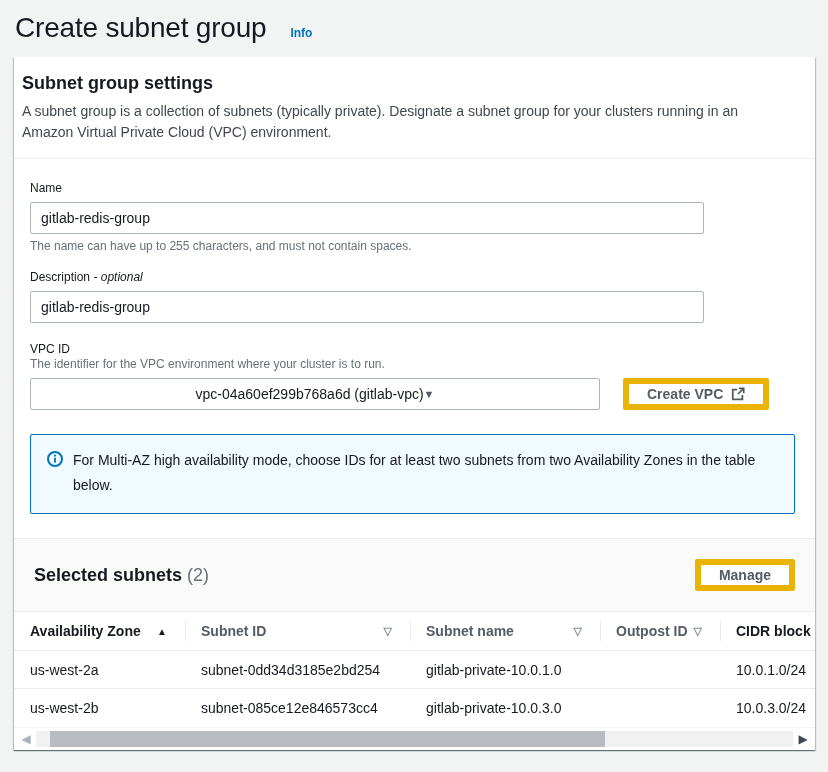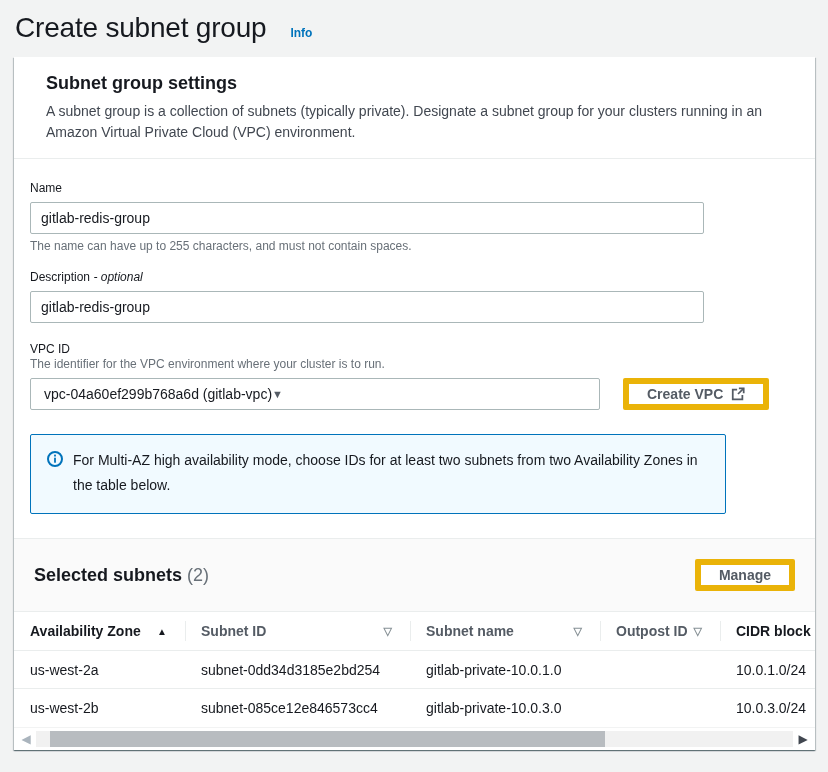--- a/index.html
+++ b/index.html
@@ -16,21 +16,21 @@
   .page-title { display: inline; font-size: 28px; font-weight: 400; color: #16191f; letter-spacing: -0.2px; }
   .info-link { font-size: 12px; font-weight: bold; color: #0073bb; margin-left: 20px; text-decoration: none; cursor: pointer; }
 
   
   .card {
     margin-left: 14px;
     width: 801px;
     background: #ffffff;
     box-shadow: 0 1px 1px 0 rgba(0,28,36,.4), 1px 1px 1px 0 rgba(0,28,36,.18), -1px 1px 1px 0 rgba(0,28,36,.18);
   }
-  .card-header { padding: 16px 20px 15px 32px; border-bottom: 1px solid #eaeded; }
+  .card-header { padding: 16px 20px 15px 8px; border-bottom: 1px solid #eaeded; }
   .card-title { font-size: 18px; font-weight: bold; margin-bottom: 7px; }
   .card-desc { font-size: 14px; color: #414750; line-height: 21px; max-width: 770px; }
 
   
   .form-body { padding: 22px 20px 24px 16px; }
   .field-group { margin-bottom: 17px; }
   .field-label { display: block; font-size: 12px; color: #16191f; margin-bottom: 7px; }
   .optional { font-style: italic; }
   .field-help { font-size: 12px; color: #687078; margin-top: 5px; }
   .field-help-above { font-size: 12px; color: #687078; margin: -2px 0 7px 0; }
@@ -38,21 +38,21 @@
     width: 674px; height: 32px;
     border: 1px solid #aab7b8; border-radius: 2px;
     padding: 4px 10px; font-size: 14px; color: #16191f;
     font-family: "Liberation Sans", sans-serif;
     background: #fff;
   }
   .vpc-row { display: flex; align-items: center; gap: 23px; }
   .select-box {
     width: 570px; height: 32px;
     border: 1px solid #aab7b8; border-radius: 2px;
-    background: #fff; display: flex; align-items: center; justify-content: flex-start;
+    background: #fff; display: flex; align-items: center; justify-content: center;
     padding: 0 13px; cursor: pointer;
   }
   .select-value { font-size: 14px; color: #16191f; }
   .select-caret { font-size: 11px; color: #545b64; }
   .btn {
     height: 32px; background: #fff;
     border: 6px solid #eab308; border-radius: 2px;
     color: #545b64; font-weight: bold; font-size: 14px;
     font-family: "Liberation Sans", sans-serif;
     display: inline-flex; align-items: center; gap: 8px;
@@ -60,21 +60,21 @@
   }
   .ext-icon { display: inline-block; width: 14px; height: 14px; }
 
   
   .alert {
     margin: 24px 0 0 0;
     border: 1px solid #0073bb; border-radius: 2px;
     background: #f1faff;
     padding: 13px 16px 15px 16px;
     display: flex; gap: 10px;
-    width: 696px;
+    width: 765px;
   }
   .alert-icon { flex: 0 0 16px; width: 16px; height: 16px; margin-top: 3px; }
   .alert-text { font-size: 14px; line-height: 25px; color: #16191f; max-width: 690px; }
 
   
   .subnets-header {
     background: #fafafa;
     border-top: 1px solid #eaeded;
     border-bottom: 1px solid #eaeded;
     padding: 20px 20px;

